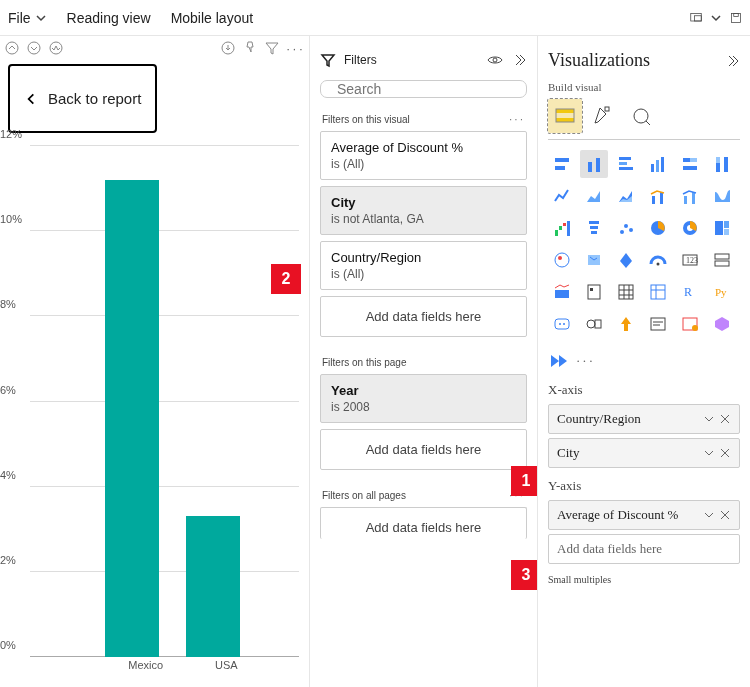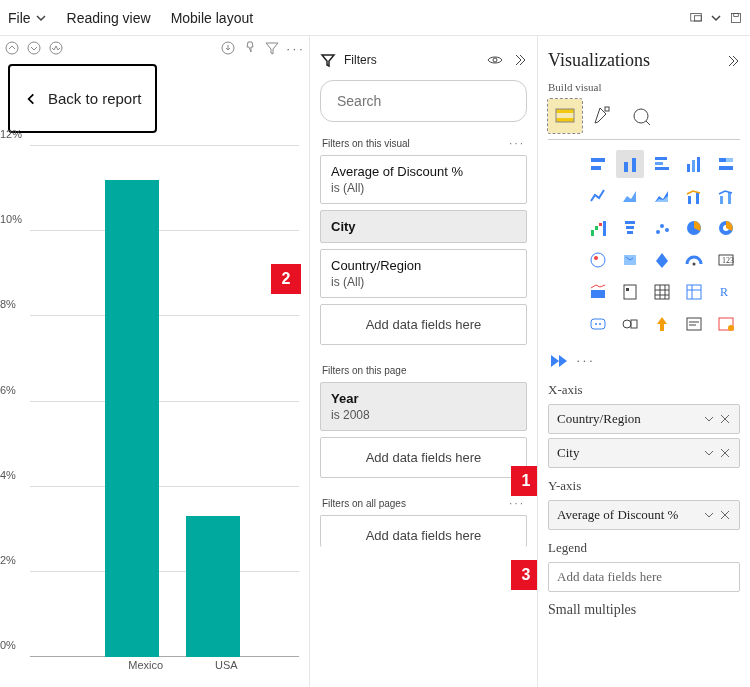--- a/index.html
+++ b/index.html
@@ -27,47 +27,47 @@
   .grid-line.base { background:#aaa;}
   .bar { position:absolute; bottom:0; background:#00A99D; }
   .x-labels { position:absolute; left:30px; right:0; bottom:0; height:20px;}
   .x-label { position:absolute; font-size:11px; color:#555; transform:translateX(-50%); top:2px;}
   .marker { position:absolute; background:#e81123; color:#fff; font-weight:600; font-size:16px; width:30px; height:30px; display:flex; align-items:center; justify-content:center;}
   
   
   .filters-pane { width: 228px; border-right: 1px solid #e6e6e6; padding: 8px 10px; overflow-y:auto; position:relative;}
   .pane-header { display:flex; align-items:center; gap:8px; margin:8px 0 12px 0;}
   .pane-title { font-size:12px; font-weight:400; flex:1;}
-  .search-box { display:flex; align-items:center; border:1px solid #ccc; border-radius:13px; padding:12px 8px; margin-bottom:16px; gap:8px; color:#666;}
+  .search-box { display:flex; align-items:center; border:1px solid #ccc; border-radius:7px; padding:0 8px; margin-bottom:16px; gap:8px; color:#666;}
   .search-box input { border:none; outline:none; font-size:14px; flex:1; }
   .section-header { display:flex; align-items:center; justify-content:space-between; font-size:10px; color:#444; margin:6px 2px;}
   .filter-card { border:1px solid #ccc; border-radius:2px; padding:8px 10px; margin-bottom:6px; font-size:13px; background:#fff;}
   .filter-card.active { background:#ececec;}
   .filter-card .fname { font-weight:400; color:#111;}
   .filter-card .fval { color:#555; font-size:12px; margin-top:2px;}
   .add-fields { border:1px solid #ccc; border-radius:2px; padding:12px; text-align:center; color:#444; font-size:13px; margin-bottom:20px;}
   
   
   .viz-pane { flex:1; padding:8px 10px; position:relative; overflow-y:auto;font-family:Liberation Serif, serif;}
   .viz-header { display:flex; align-items:center; justify-content:space-between; margin:6px 0 10px 0;}
   .viz-title { font-size:18px;}
   .build-label { font-size:11px; color:#555; margin-bottom:6px;}
   .build-tabs { display:flex; gap:4px; border-bottom:1px solid #ccc; padding-bottom:6px; margin-bottom:10px;}
   .build-tab { width:34px; height:34px; display:flex; align-items:center; justify-content:center; border-radius:2px; color:#444;}
   .build-tab.selected { background:#f7e9b4; outline:1px dashed #888;}
   
   .viz-grid { display:grid; grid-template-columns: repeat(6, 28px); gap:4px; margin-bottom:12px;}
-  .viz-icon { width:28px; height:28px; display:flex; align-items:center; justify-content:center; border-radius:2px; cursor:pointer;margin-left:36px;}
+  .viz-icon { width:28px; height:28px; display:flex; align-items:center; justify-content:center; border-radius:2px; cursor:pointer;}
   .viz-icon.highlight { background:#e1e1e1;}
   
   .field-section-label { font-size:13px; color:#444; margin:10px 0 6px 0;}
   .field-pill { border:1px solid #ccc; border-radius:2px; padding:6px 8px; display:flex; align-items:center; justify-content:space-between; font-size:13px; margin-bottom:4px; background:#f4f4f4;}
   .field-pill.empty { background:#fff; color:#666; border:1px solid #ccc;}
   .pill-icons { display:flex; gap:4px; color:#666;}
-  .small-multiples-label { font-size:14px; color:#444; margin-top:10px;}
+  .small-multiples-label { font-size:10px; color:#444; margin-top:10px;}
 
   .dots { letter-spacing:2px; color:#666; cursor:pointer;}
   .icon-svg { width:16px; height:16px; display:block;}
 </style>
 </head>
 <body>
 
 <div class="topbar">
   <div class="menu-item">
     <span>File</span>
@@ -186,20 +186,21 @@
     <div class="section-header">
       <span>Filters on this visual</span>
       <span class="dots">···</span>
     </div>
     <div class="filter-card">
       <div class="fname">Average of Discount %</div>
       <div class="fval">is (All)</div>
     </div>
     <div class="filter-card active">
       <div class="fname" style="font-weight:600">City</div>
+      <div class="fval">is not Atlanta, GA</div>
     </div>
     <div class="filter-card">
       <div class="fname">Country/Region</div>
       <div class="fval">is (All)</div>
     </div>
     <div class="add-fields">Add data fields here</div>
 
     <div class="section-header">
       <span>Filters on this page</span>
     </div>
@@ -509,20 +510,19 @@
       <span class="pill-icons">
         <svg width="12" height="12" viewBox="0 0 12 12">
             <path d="M2 4l4 4 4-4" stroke="#666" fill="none"></path>
           </svg>
         <svg width="12" height="12" viewBox="0 0 12 12">
             <path d="M2 2l8 8M10 2l-8 8" stroke="#666"></path>
           </svg>
       </span>
     </div>
 
-    <div class="field-section-label">Legend</div>
     <div class="field-pill empty">
       <span>Add data fields here</span>
     </div>
 
     <div class="small-multiples-label">Small multiples</div>
   </div>
 </div>
 
 </body></html>

